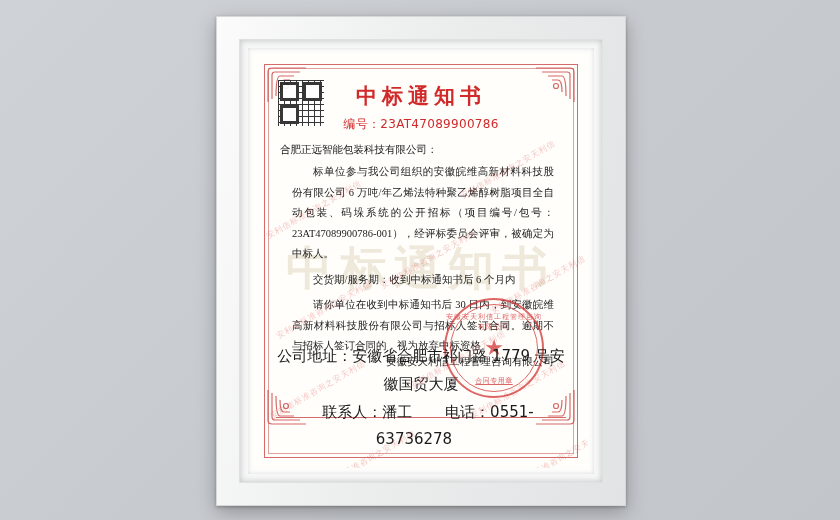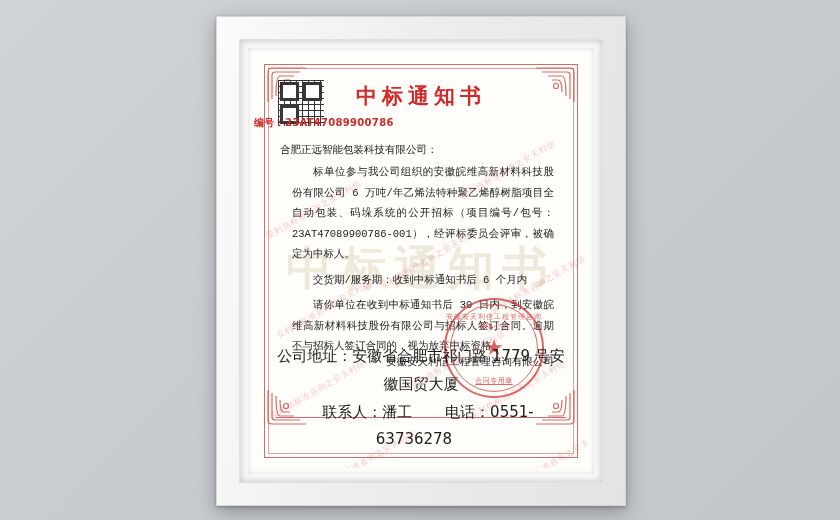--- a/index.html
+++ b/index.html
@@ -125,37 +125,36 @@
     letter-spacing: 5px;
     color: #d02a2a;
     font-weight: bold;
     font-family: "DejaVu Sans", sans-serif;
   }
   .code {
     position: absolute;
     top: 62px;
     left: 0;
     width: 100%;
-    text-align: left;
-    font-size: 10px;
+    text-align: center;
+    font-size: 12px;
     color: #d02a2a;
     letter-spacing: 0.3px;
     font-family: "DejaVu Sans", sans-serif;
-    font-weight: bold;
   }
 
   .body-wrap {
     position: absolute;
     left: 26px;
     right: 34px;
     top: 86px;
     color: #1b1b1b;
     font-size: 10.5px;
     line-height: 1.95;
-    font-family: Liberation Mono, monospace;
+    font-family: Liberation Serif, serif;
   }
   .salutation { margin-bottom: 2px; }
   .para { text-indent: 2em; text-align: justify; margin-left: 12px; }
   .para-gap { margin-top: 5px; }
 
   .sign-block {
     position: absolute;
     right: 34px;
     bottom: 96px;
     text-align: right;

